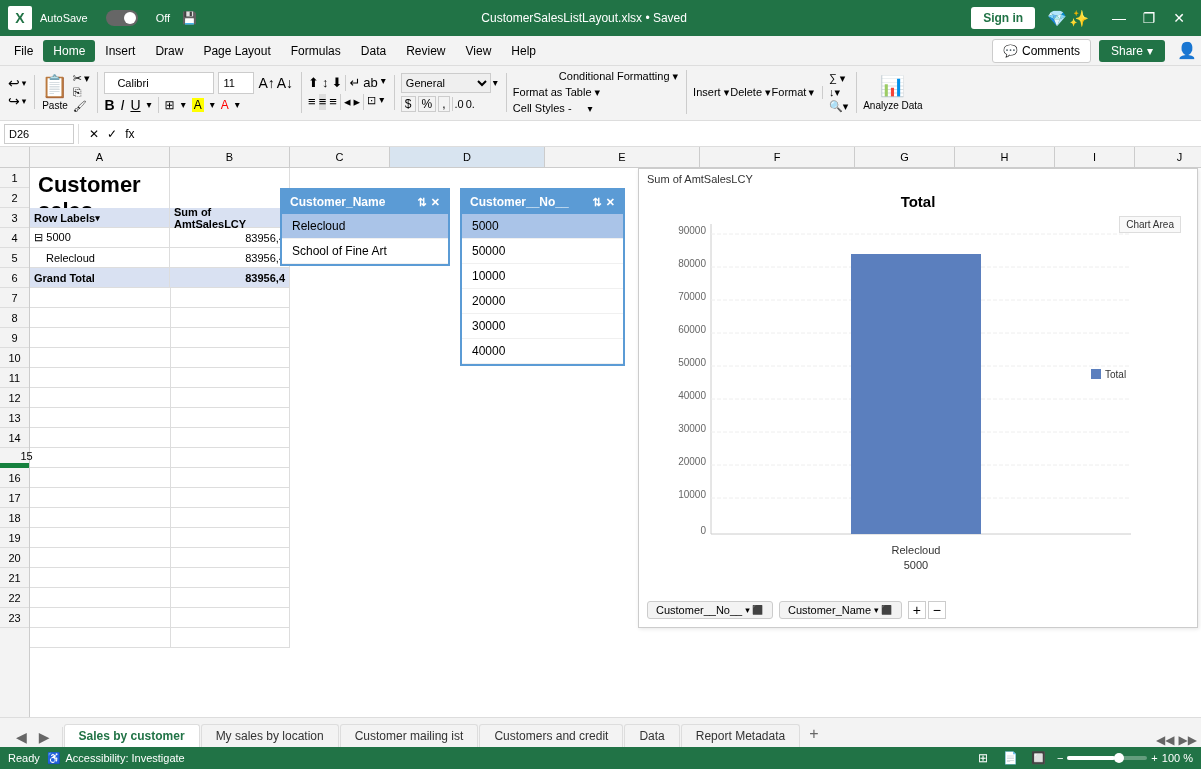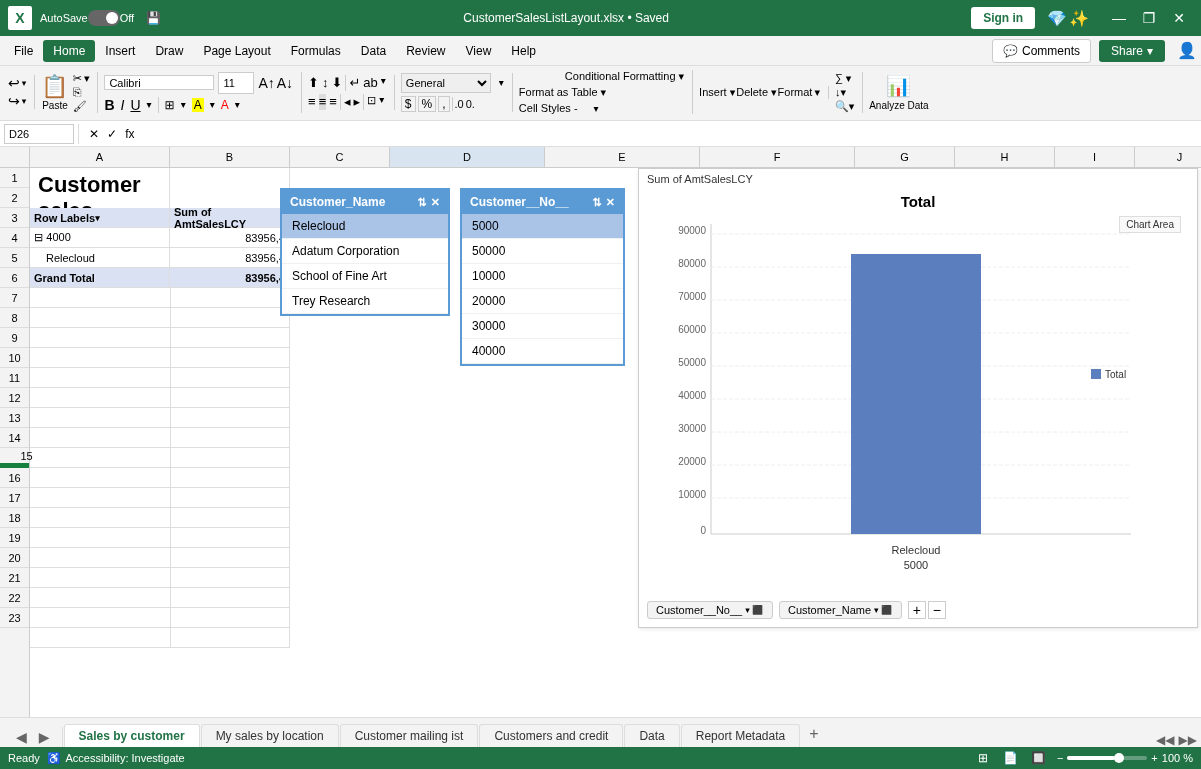--- a/index.html
+++ b/index.html
@@ -1,40 +1,40 @@
 <!DOCTYPE html>
 <html><head>
   <meta charset="utf-8">
   <style>
     * { box-sizing: border-box; margin: 0; padding: 0; }
     body { font-family: 'Segoe UI', Arial, sans-serif; font-size: 12px; background: #fff; overflow: hidden; width: 1201px; height: 769px; }
     
     
     .title-bar { height: 36px; background: #217346; display: flex; align-items: center; padding: 0 8px; color: #fff; gap: 8px; }
     .title-bar-logo { width: 24px; height: 24px; background: #fff; color: #217346; font-weight: bold; font-size: 14px; display: flex; align-items: center; justify-content: center; border-radius: 2px; }
-    .title-bar-autosave { display: flex; align-items: center; gap: 0; font-size: 11px; }
+    .title-bar-autosave { display: flex; align-items: center; gap: 18px; font-size: 11px; }
     .toggle-btn { width: 32px; height: 16px; background: #666; border-radius: 8px; position: relative; cursor: pointer; }
     .toggle-knob { width: 12px; height: 12px; background: #fff; border-radius: 50%; position: absolute; top: 2px; right: 2px; }
     .title-bar-filename { flex: 1; text-align: center; font-size: 12px; }
     .title-bar-search { background: #1a5c38; border: 1px solid #3a8a5c; border-radius: 3px; color: #fff; padding: 3px 24px 3px 8px; font-size: 12px; width: 220px; }
     .sign-in-btn { background: #fff; color: #217346; padding: 4px 12px; border-radius: 3px; font-size: 12px; font-weight: 600; cursor: pointer; border: none; }
     .win-controls { display: flex; gap: 2px; margin-left: 8px; }
     .win-btn { width: 28px; height: 28px; display: flex; align-items: center; justify-content: center; cursor: pointer; border-radius: 3px; color: #fff; font-size: 14px; }
     
     
     .menu-bar { height: 30px; background: #f3f3f3; display: flex; align-items: center; border-bottom: 1px solid #ddd; padding: 0 4px; }
     .menu-item { padding: 4px 10px; font-size: 12px; cursor: pointer; border-radius: 3px; color: #000; }
     .menu-item.active { background: #217346; color: #fff; }
     .menu-right { margin-left: auto; display: flex; align-items: center; gap: 8px; }
     .comments-btn { display: flex; align-items: center; gap: 4px; padding: 4px 10px; border: 1px solid #ccc; border-radius: 3px; font-size: 12px; cursor: pointer; background: #fff; }
     .share-btn { background: #217346; color: #fff; padding: 4px 12px; border-radius: 3px; font-size: 12px; cursor: pointer; border: none; display: flex; align-items: center; gap: 4px; }
     
     
     .ribbon { background: #f3f3f3; border-bottom: 1px solid #ddd; padding: 4px 8px 2px 8px; }
-    .font-selector { border: 1px solid #ccc; padding: 2px 4px; font-size: 11px; width: 110px; height: 15px; background: #fff; }
+    .font-selector { border: 1px solid #ccc; padding: 2px 12px; font-size: 11px; width: 110px; height: 22px; background: #fff; }
     .font-size { border: 1px solid #ccc; padding: 2px 4px; font-size: 11px; width: 36px; height: 22px; background: #fff; }
     
     
     .formula-bar { height: 26px; display: flex; align-items: center; border-bottom: 1px solid #ddd; padding: 0 4px; background: #fff; gap: 4px; }
     .cell-ref { border: 1px solid #ccc; width: 70px; height: 20px; padding: 0 4px; font-size: 11px; }
     .formula-divider { width: 1px; height: 20px; background: #ddd; }
     .formula-icons { display: flex; gap: 4px; padding: 0 4px; }
     .formula-icon { cursor: pointer; font-size: 12px; padding: 2px; }
     .formula-input { flex: 1; border: none; outline: none; font-size: 12px; }
     
@@ -182,21 +182,21 @@
           <div style="width:1px;height:16px;background:#ccc;"></div>
           <span style="cursor:pointer;font-size:13px;">◂</span>
           <span style="cursor:pointer;font-size:13px;">▸</span>
           <div style="width:1px;height:16px;background:#ccc;"></div>
           <span style="cursor:pointer;font-size:11px;">⊡</span>
           <span style="cursor:pointer;font-size:10px;">▾</span>
         </div>
       </div>
 
       <div style="display:flex;flex-direction:column;gap:3px;padding-right:8px;border-right:1px solid #ccc;margin-right:4px;">
-        <div style="display:flex;align-items:center;gap:8px;">
+        <div style="display:flex;align-items:center;gap:2px;">
           <select style="border:1px solid #ccc;font-size:11px;height:20px;width:90px;"><option>General</option></select>
           <span style="cursor:pointer;font-size:10px;">▾</span>
         </div>
         <div style="display:flex;gap:2px;align-items:center;">
           <span style="cursor:pointer;font-size:12px;border:1px solid #ccc;padding:0 3px;">$</span>
           <span style="cursor:pointer;font-size:12px;border:1px solid #ccc;padding:0 3px;">%</span>
           <span style="cursor:pointer;font-size:12px;border:1px solid #ccc;padding:0 3px;">,</span>
           <div style="width:1px;height:14px;background:#ccc;"></div>
           <span style="cursor:pointer;font-size:11px;">.0</span>
           <span style="cursor:pointer;font-size:11px;">0.</span>
@@ -312,21 +312,21 @@
         </div>
 
         <div style="position:absolute;top:40px;left:0;display:flex;">
           <div style="width:140px;height:20px;border-right:1px solid #ddd;border-bottom:1px solid #ddd;padding:8px 4px;display:flex;align-items:center;font-size:11px;font-weight:bold;background:#d9e1f2;">
             Row Labels <span style="font-size:9px;cursor:pointer;">▾</span>
           </div>
           <div style="width:120px;height:20px;border-right:1px solid #ddd;border-bottom:1px solid #ddd;padding:0 4px;display:flex;align-items:center;justify-content:flex-end;font-size:11px;font-weight:bold;background:#d9e1f2;">Sum of AmtSalesLCY</div>
         </div>
 
         <div style="position:absolute;top:60px;left:0;display:flex;">
-          <div style="width:140px;height:20px;border-right:1px solid #ddd;border-bottom:1px solid #ddd;padding:0 4px;display:flex;align-items:center;font-size:11px;">⊟ 4000</div>
+          <div style="width:140px;height:20px;border-right:1px solid #ddd;border-bottom:1px solid #ddd;padding:0 4px;display:flex;align-items:center;font-size:11px;">⊟ 5000</div>
           <div style="width:120px;height:20px;border-right:1px solid #ddd;border-bottom:1px solid #ddd;padding:0 4px;display:flex;align-items:center;justify-content:flex-end;font-size:11px;">83956,4</div>
         </div>
 
         <div style="position:absolute;top:80px;left:0;display:flex;">
           <div style="width:140px;height:20px;border-right:1px solid #ddd;border-bottom:1px solid #ddd;padding:0 4px 0 16px;display:flex;align-items:center;font-size:11px;">Relecloud</div>
           <div style="width:120px;height:20px;border-right:1px solid #ddd;border-bottom:1px solid #ddd;padding:0 4px;display:flex;align-items:center;justify-content:flex-end;font-size:11px;">83956,4</div>
         </div>
 
         <div style="position:absolute;top:100px;left:0;display:flex;">
           <div style="width:140px;height:20px;border-right:1px solid #ddd;border-bottom:1px solid #ddd;padding:0 4px;display:flex;align-items:center;font-size:11px;font-weight:bold;background:#d9e1f2;">Grand Total</div>
@@ -342,23 +342,21 @@
         <div style="position:absolute;top:20px;left:250px;width:170px;z-index:150;border:2px solid #5b9bd5;">
           <div style="background:#5b9bd5;color:#fff;padding:5px 8px;display:flex;align-items:center;justify-content:space-between;font-size:12px;font-weight:bold;">
             <span>Customer_Name</span>
             <div style="display:flex;gap:4px;">
               <span style="cursor:pointer;font-size:11px;">⇅</span>
               <span style="cursor:pointer;font-size:11px;">✕</span>
             </div>
           </div>
           <div style="background:#fff;">
             <div style="padding:5px 10px;font-size:12px;cursor:pointer;border-bottom:1px solid #f0f0f0;background:#aac4e8;font-weight:500;">Relecloud</div>
-            <div style="padding:5px 10px;font-size:12px;cursor:pointer;border-bottom:1px solid #f0f0f0;">Adatum Corporation</div>
             <div style="padding:5px 10px;font-size:12px;cursor:pointer;border-bottom:1px solid #f0f0f0;">School of Fine Art</div>
-            <div style="padding:5px 10px;font-size:12px;cursor:pointer;border-bottom:1px solid #f0f0f0;">Trey Research</div>
           </div>
         </div>
 
         <div style="position:absolute;top:20px;left:430px;width:165px;z-index:150;border:2px solid #5b9bd5;">
           <div style="background:#5b9bd5;color:#fff;padding:5px 8px;display:flex;align-items:center;justify-content:space-between;font-size:12px;font-weight:bold;">
             <span>Customer__No__</span>
             <div style="display:flex;gap:4px;">
               <span style="cursor:pointer;font-size:11px;">⇅</span>
               <span style="cursor:pointer;font-size:11px;">✕</span>
             </div>

